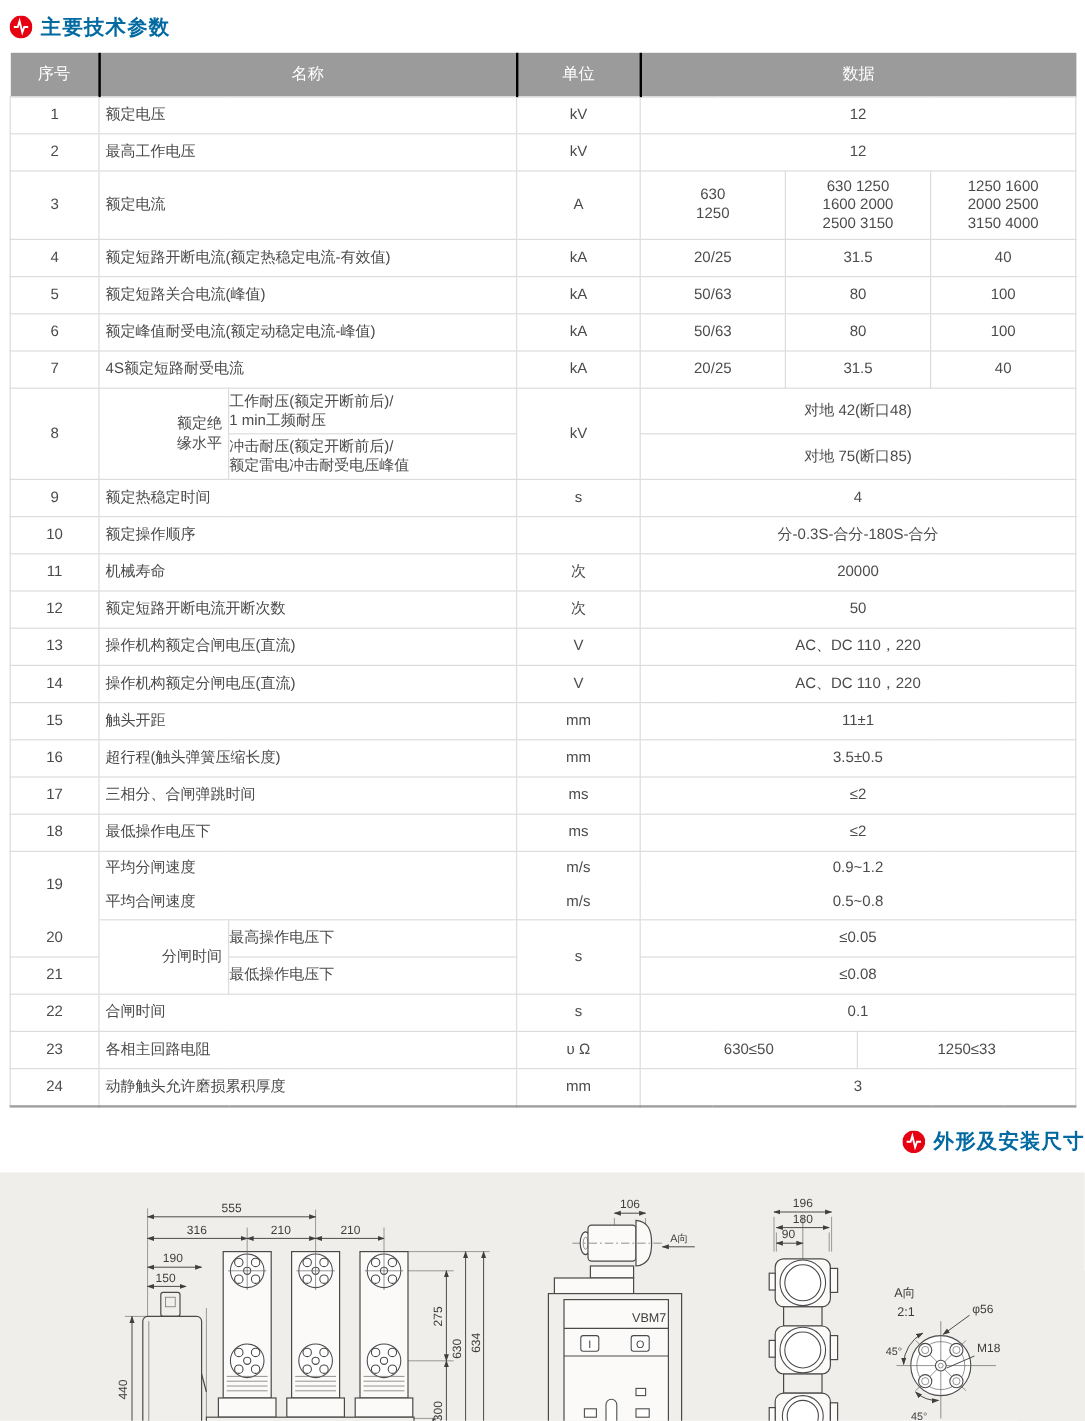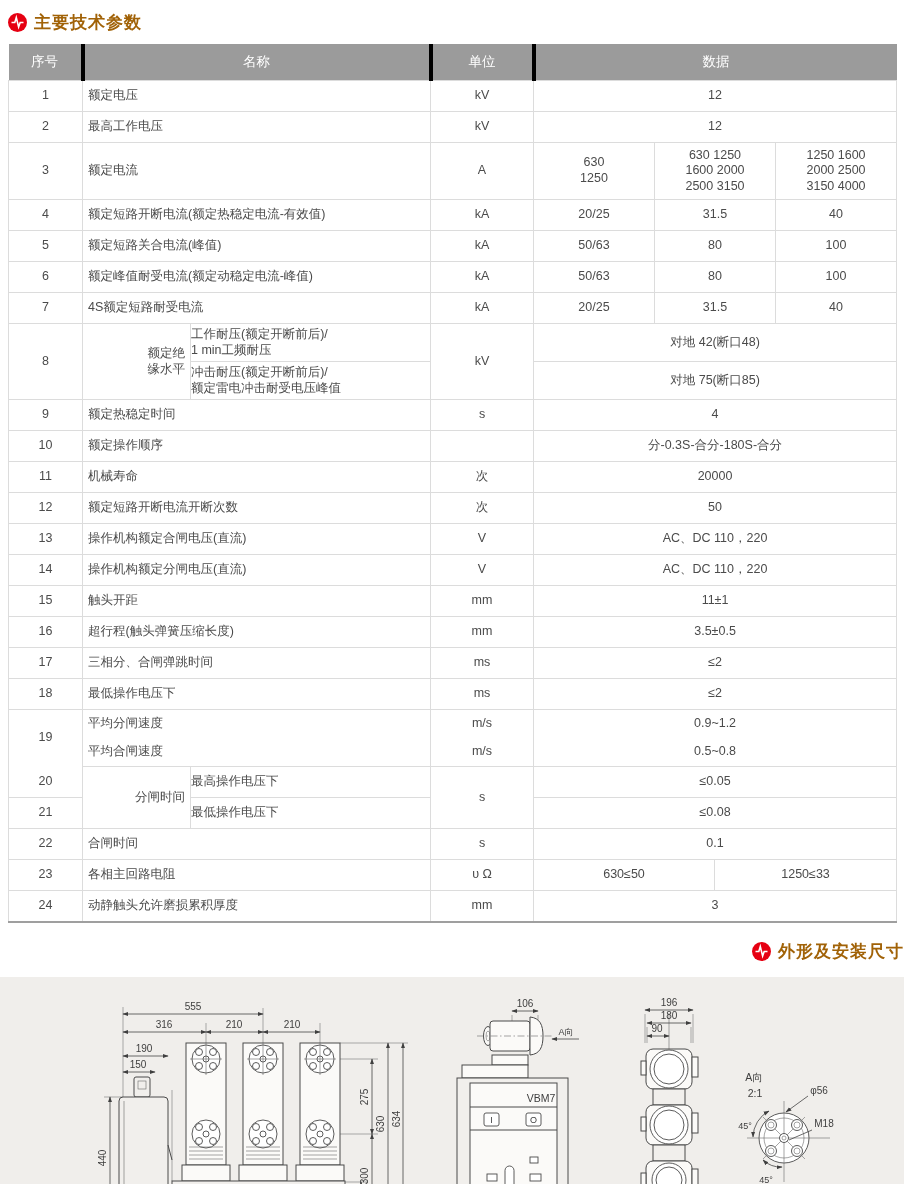--- a/index.html
+++ b/index.html
@@ -1,21 +1,21 @@
 <!DOCTYPE html>
 <html><head>
 <meta charset="utf-8">
 <style>
   html,body{margin:0;padding:0;}
   body{width:904px;height:1184px;background:#ffffff;font-family:"Liberation Sans",sans-serif;color:#4b4b4b;}
   .sec-title{display:flex;align-items:center;gap:7px;margin:10px 0 10px 8px;height:24px;}
-  .sec-title .txt{color:#a16207;font-size:17px;font-weight:bold;letter-spacing:1px;}
+  .sec-title .txt{color:#0369a1;font-size:17px;font-weight:bold;letter-spacing:1px;}
   .pulse-icon{width:19px;height:19px;flex:0 0 auto;}
   table.params{border-collapse:collapse;table-layout:fixed;width:888px;margin:4px 8px 0 8px;font-size:12.5px;}
-  table.params th{background:#9b9b9b;color:#ffffff;font-weight:normal;font-size:13.5px;height:34px;border-left:4px solid #000000;}
+  table.params th{background:#9b9b9b;color:#ffffff;font-weight:normal;font-size:13.5px;height:34px;border-left:2px solid #000000;}
   table.params th:first-child{border-left:none;}
   table.params td{border:1px solid #dcdcdc;text-align:center;height:26px;padding:2px 5px;line-height:1.25;}
   table.params{border-bottom:2px solid #9f9f9f;}
   table.params td.name{text-align:left;}
   table.params td.sub{text-align:left;padding-left:0;}
   table.params td.grp{text-align:right;padding-left:12px;}
   .pre{white-space:pre-line;}
   tr.h3 td{height:52px;}
   tr.h8 td{height:33px;}
   tr.h19 td{height:24px;}

